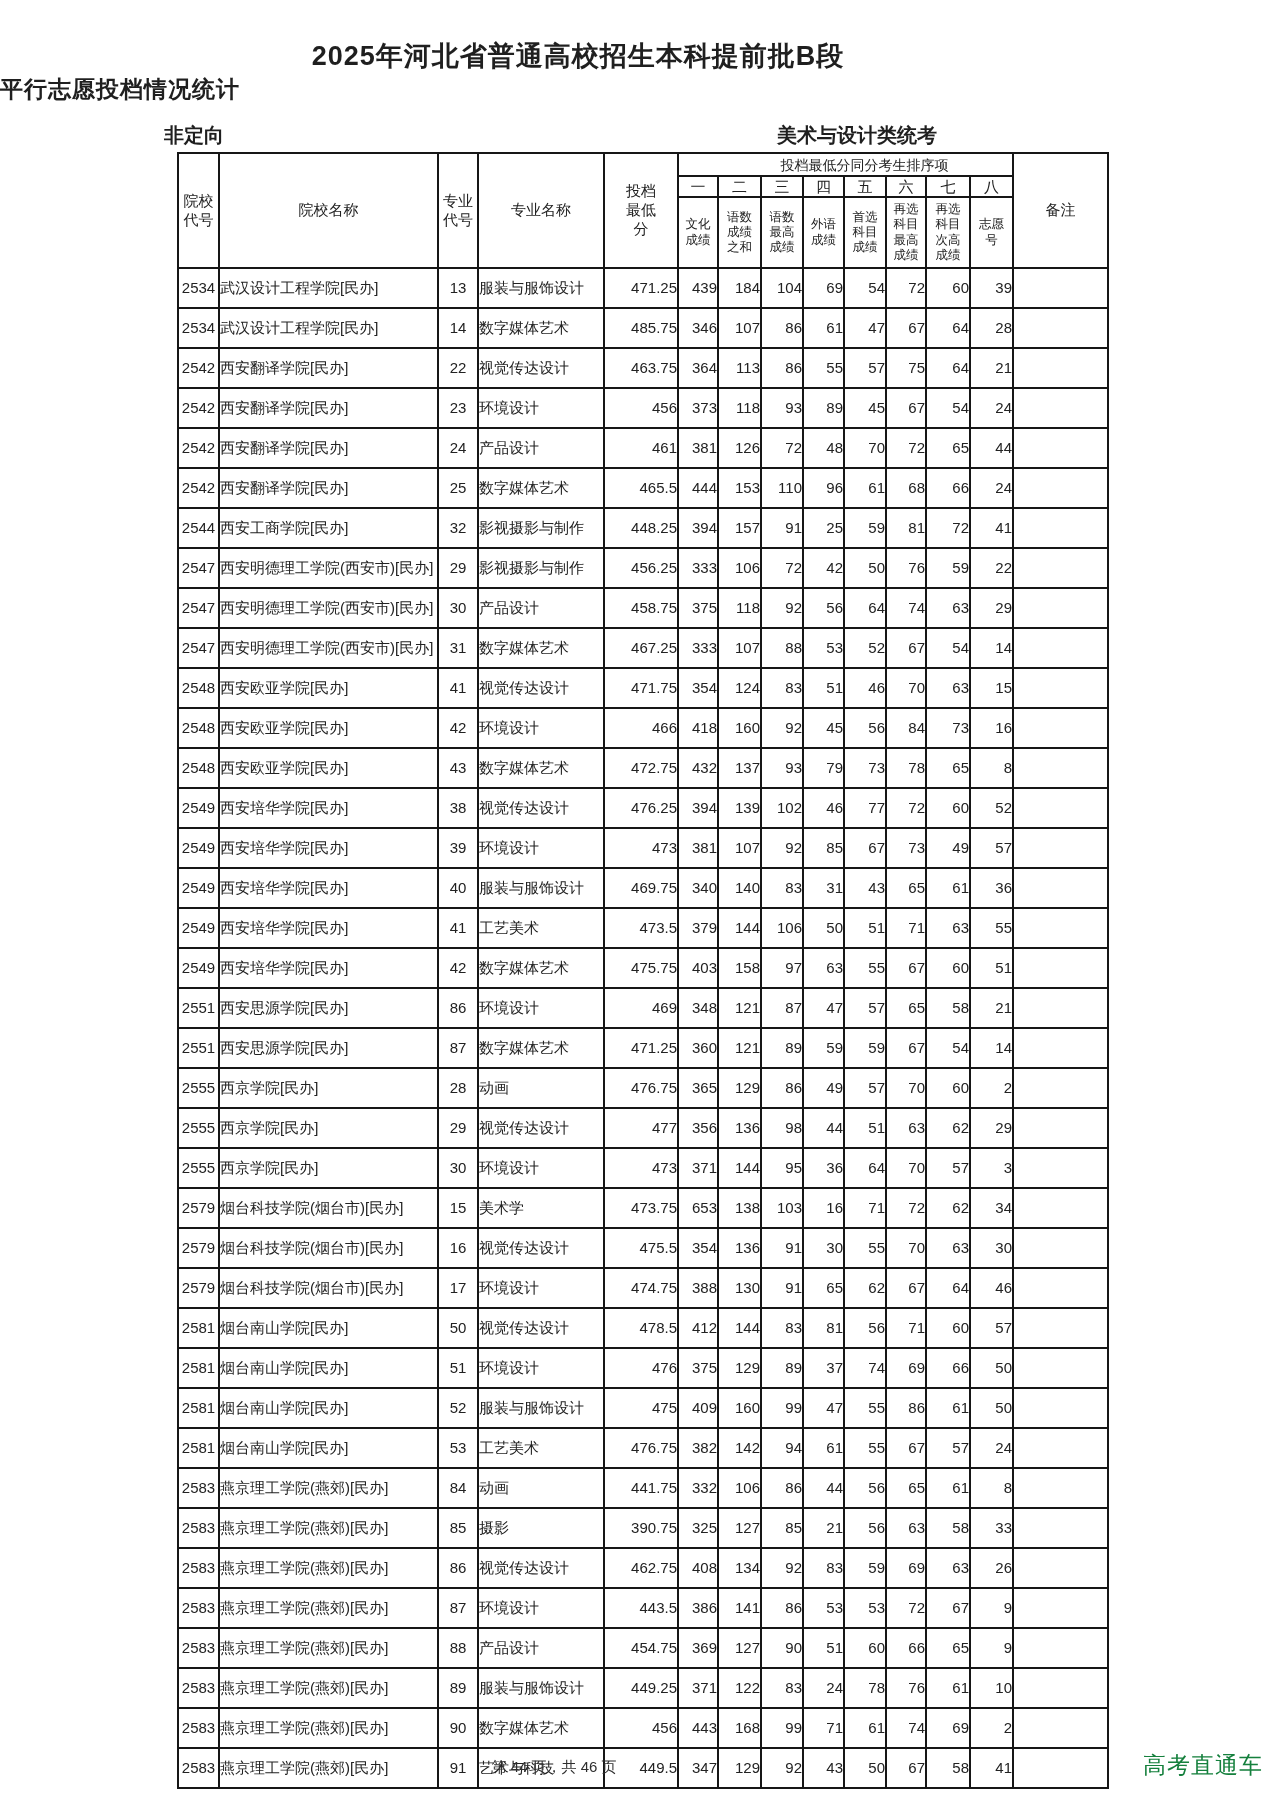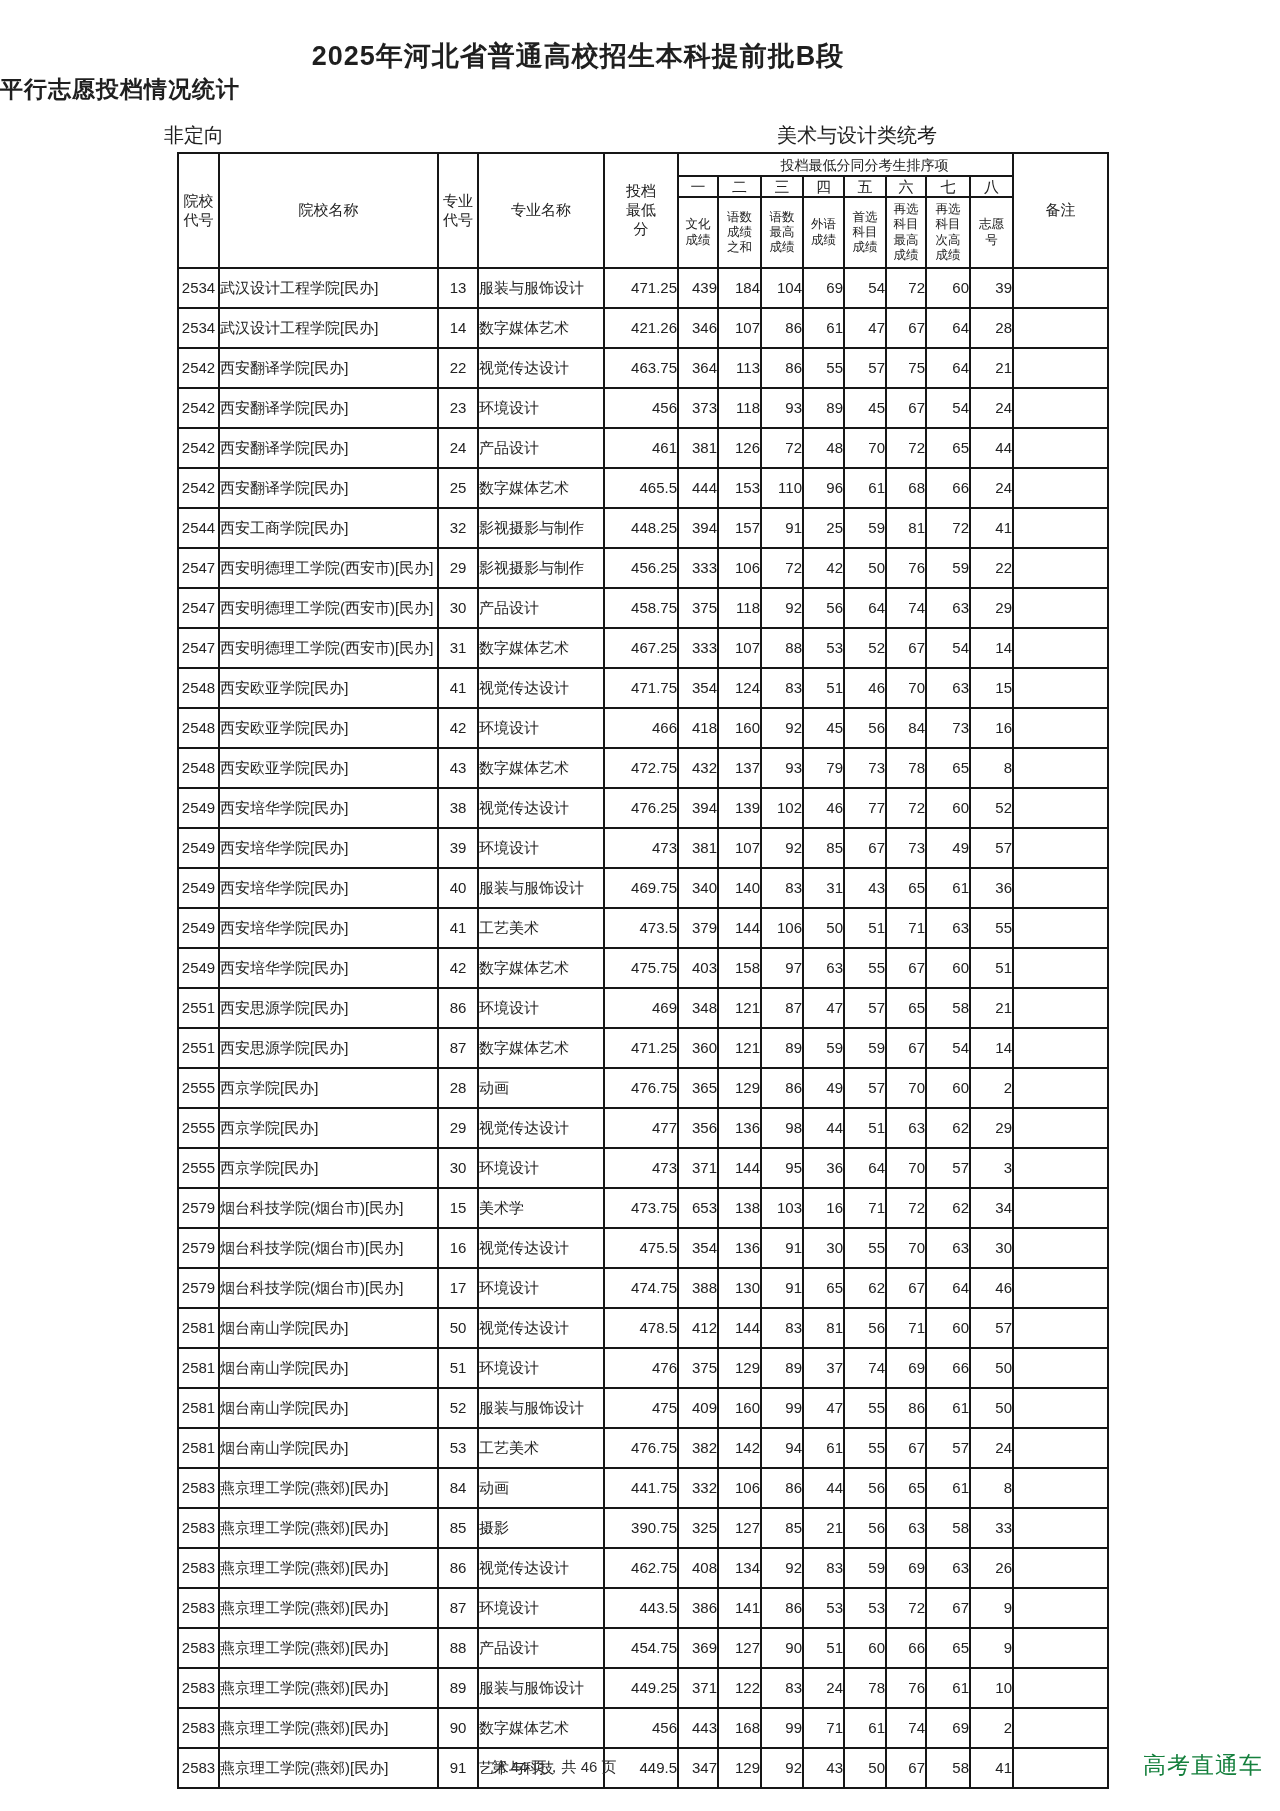--- a/index.html
+++ b/index.html
@@ -5,22 +5,22 @@
   html,body{margin:0;padding:0;}
   body{
     width:1280px;height:1811px;position:relative;background:#ffffff;
     font-family:"Liberation Sans","DejaVu Sans",sans-serif;color:#1f1f1f;
     -webkit-font-smoothing:antialiased;
   }
   .title1{position:absolute;top:38px;left:0;width:1156px;text-align:center;
     font-size:27px;font-weight:bold;letter-spacing:1px;}
   .title2{position:absolute;top:74px;left:0;width:1280px;
     font-size:23px;font-weight:bold;letter-spacing:1px;}
-  .label-left{position:absolute;top:122px;left:164px;font-size:20px;font-weight:normal;}
-  .label-right{position:absolute;top:122px;left:777px;font-size:20px;font-weight:normal;}
+  .label-left{position:absolute;top:122px;left:164px;font-size:20px;font-weight:bold;}
+  .label-right{position:absolute;top:122px;left:777px;font-size:20px;font-weight:bold;}
   table.main{
     position:absolute;left:177px;top:152px;width:930px;height:1573px;
     border-collapse:collapse;table-layout:fixed;
   }
   table.main th,table.main td{
     border:2px solid #161616;padding:0;overflow:hidden;
     font-size:15px;color:#222;vertical-align:middle;
   }
   thead th{font-weight:normal;text-align:center;}
   tr.h-group th.grouptext{height:21px;font-size:14px;line-height:1;padding-left:38px;}
@@ -126,21 +126,21 @@
         <td class="a-r">72</td>
         <td class="a-r">60</td>
         <td class="a-r">39</td>
         <td class="a-c"></td>
       </tr>
       <tr>
         <td class="a-c">2534</td>
         <td class="a-l">武汉设计工程学院[民办]</td>
         <td class="a-c">14</td>
         <td class="a-l">数字媒体艺术</td>
-        <td class="a-r">421.26</td>
+        <td class="a-r">485.75</td>
         <td class="a-r">346</td>
         <td class="a-r">107</td>
         <td class="a-r">86</td>
         <td class="a-r">61</td>
         <td class="a-r">47</td>
         <td class="a-r">67</td>
         <td class="a-r">64</td>
         <td class="a-r">28</td>
         <td class="a-c"></td>
       </tr>

